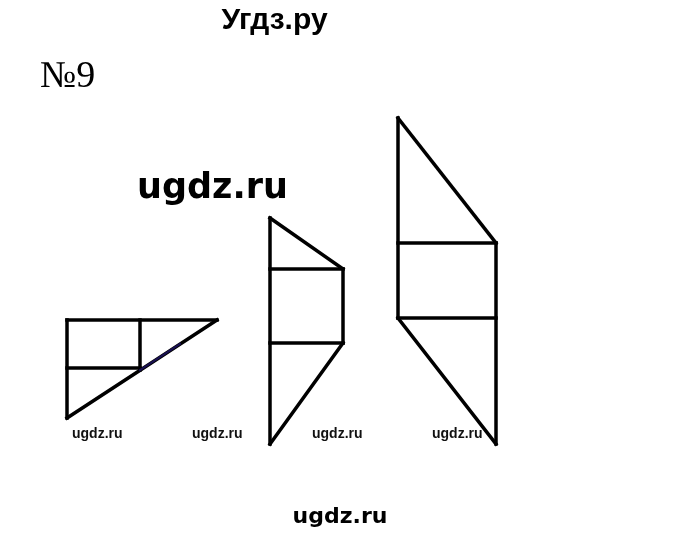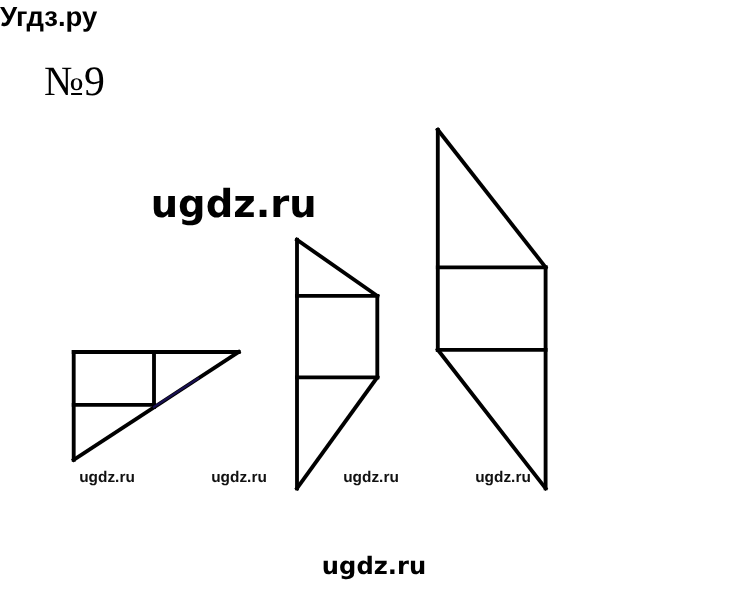--- a/index.html
+++ b/index.html
@@ -1,17 +1,17 @@
 <!DOCTYPE html>
 <html><head>
 <meta charset="utf-8">
 <style>
   html, body { margin: 0; padding: 0; background: #ffffff; }
   body { width: 680px; height: 537px; position: relative; overflow: hidden; font-family: "Liberation Sans", sans-serif; }
-  .site-title { position: absolute; left: 0; width: 549px; top: 2px; font-family: "Liberation Sans", sans-serif; font-weight: bold; font-size: 25px; color: #000; letter-spacing: 0px; }
+  .site-title { position: absolute; left: 0; width: 549px; top: 2px; text-align: center; font-family: "Liberation Sans", sans-serif; font-weight: bold; font-size: 30px; color: #000; letter-spacing: 0px; }
   .task-number { position: absolute; left: 40px; top: 52px; font-family: "Liberation Serif", serif; font-size: 38px; color: #000; }
   .watermark-big { position: absolute; left: 137px; top: 166px; font-family: "DejaVu Sans", sans-serif; font-weight: bold; font-size: 35px; color: #000; letter-spacing: 0px; }
   .watermark-small { position: absolute; font-family: "Liberation Sans", sans-serif; font-weight: bold; font-size: 14px; color: #111; }
   .watermark-bottom { position: absolute; left: 0; width: 680px; top: 503px; text-align: center; font-family: "DejaVu Sans", sans-serif; font-weight: bold; font-size: 22px; color: #000; }
   svg.figures { position: absolute; left: 0; top: 0; }
 </style>
 </head>
 <body>
 
 <div class="site-title">Угдз.ру</div>

